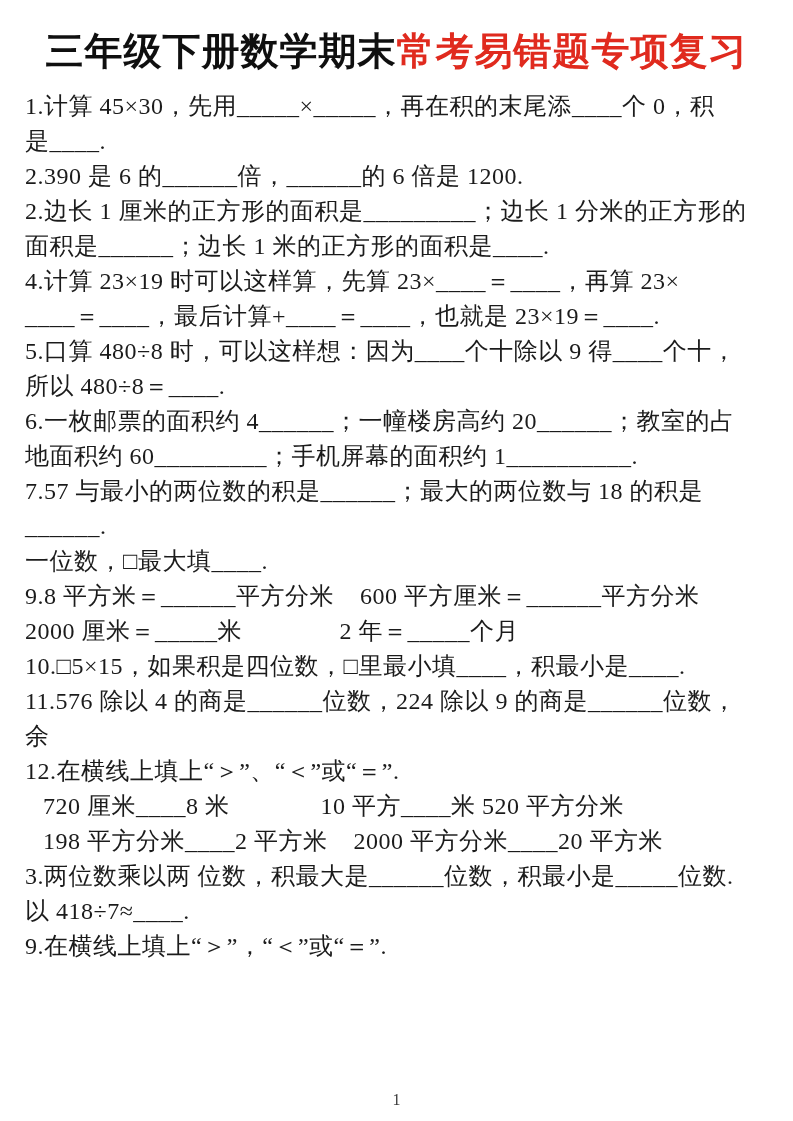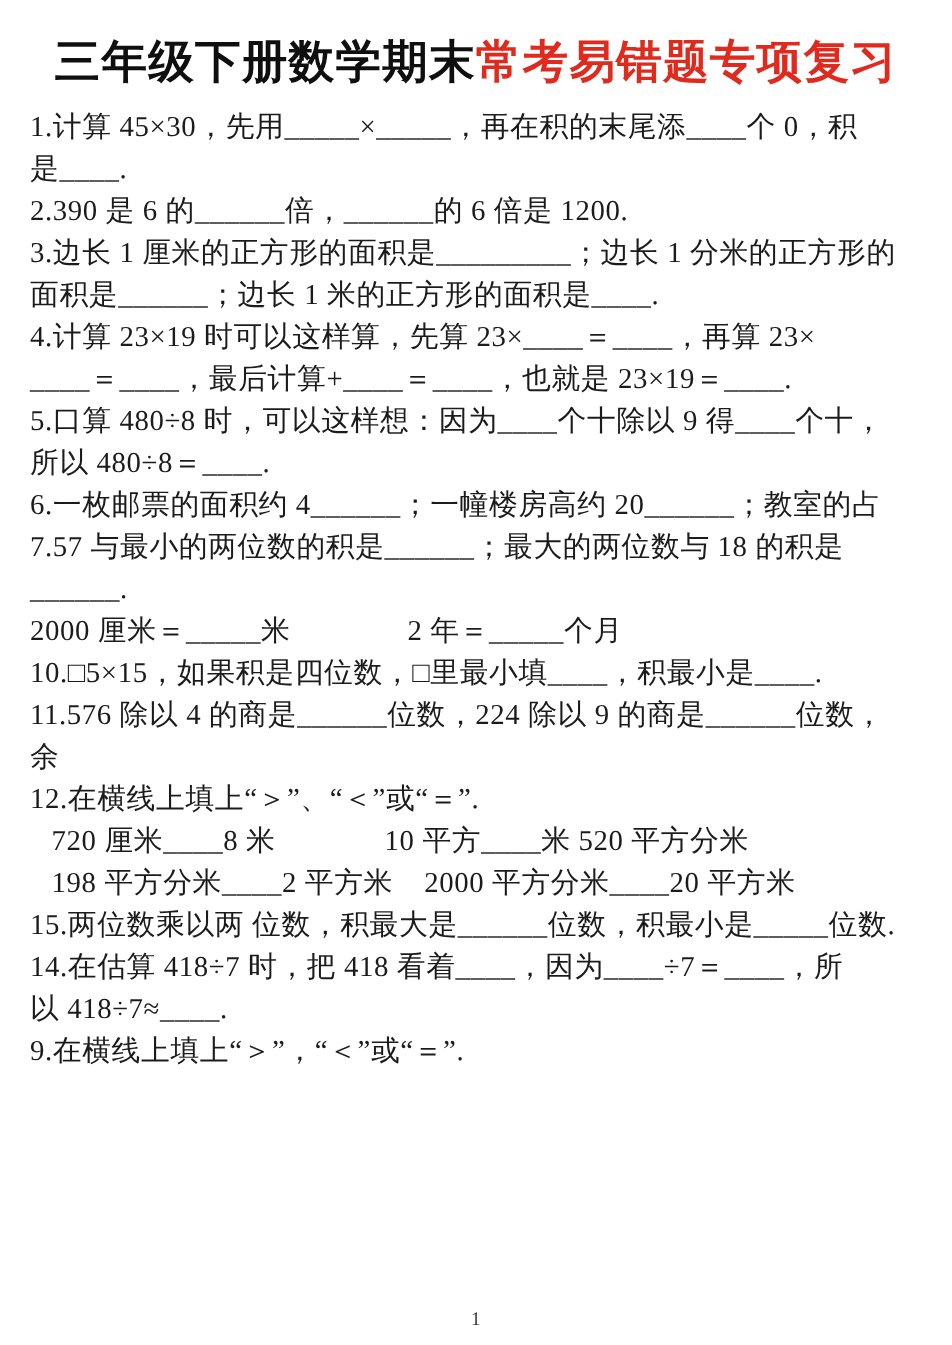--- a/index.html
+++ b/index.html
@@ -49,35 +49,37 @@
 </head>
 <body>
 
 <div class="page">
   <h1 class="title"><span>三年级下册数学期末</span><span class="red">常考易错题专项复习</span></h1>
 
   <div class="content">
       <p class="line">1.计算 45×30，先用_____×_____，再在积的末尾添____个 0，积</p>
       <p class="line">是____.</p>
       <p class="line">2.390 是 6 的______倍，______的 6 倍是 1200.</p>
-      <p class="line">3.边长 1 厘米的正方形的面积是_________；边长 1 分米的正方形的</p>
+      <p class="line">2.边长 1 厘米的正方形的面积是_________；边长 1 分米的正方形的</p>
       <p class="line">面积是______；边长 1 米的正方形的面积是____.</p>
       <p class="line">4.计算 23×19 时可以这样算，先算 23×____＝____，再算 23×</p>
       <p class="line">____＝____，最后计算+____＝____，也就是 23×19＝____.</p>
       <p class="line">5.口算 480÷8 时，可以这样想：因为____个十除以 9 得____个十，</p>
       <p class="line">所以 480÷8＝____.</p>
       <p class="line">6.一枚邮票的面积约 4______；一幢楼房高约 20______；教室的占</p>
+      <p class="line">地面积约 60_________；手机屏幕的面积约 1__________.</p>
       <p class="line">7.57 与最小的两位数的积是______；最大的两位数与 18 的积是</p>
       <p class="line">______.</p>
+      <p class="line">一位数，□最大填____.</p>
+      <p class="line">9.8 平方米＝______平方分米    600 平方厘米＝______平方分米</p>
       <p class="line">2000 厘米＝_____米               2 年＝_____个月</p>
       <p class="line">10.□5×15，如果积是四位数，□里最小填____，积最小是____.</p>
       <p class="line">11.576 除以 4 的商是______位数，224 除以 9 的商是______位数，余</p>
       <p class="line">12.在横线上填上“＞”、“＜”或“＝”.</p>
       <p class="line indent">720 厘米____8 米              10 平方____米 520 平方分米</p>
       <p class="line indent">198 平方分米____2 平方米    2000 平方分米____20 平方米</p>
-      <p class="line">15.两位数乘以两 位数，积最大是______位数，积最小是_____位数.</p>
-      <p class="line">14.在估算 418÷7 时，把 418 看着____，因为____÷7＝____，所</p>
+      <p class="line">3.两位数乘以两 位数，积最大是______位数，积最小是_____位数.</p>
       <p class="line">以 418÷7≈____.</p>
       <p class="line">9.在横线上填上“＞”，“＜”或“＝”.</p>
     </div>
 
   <div class="page-num">1</div>
 </div>
 
 </body></html>

